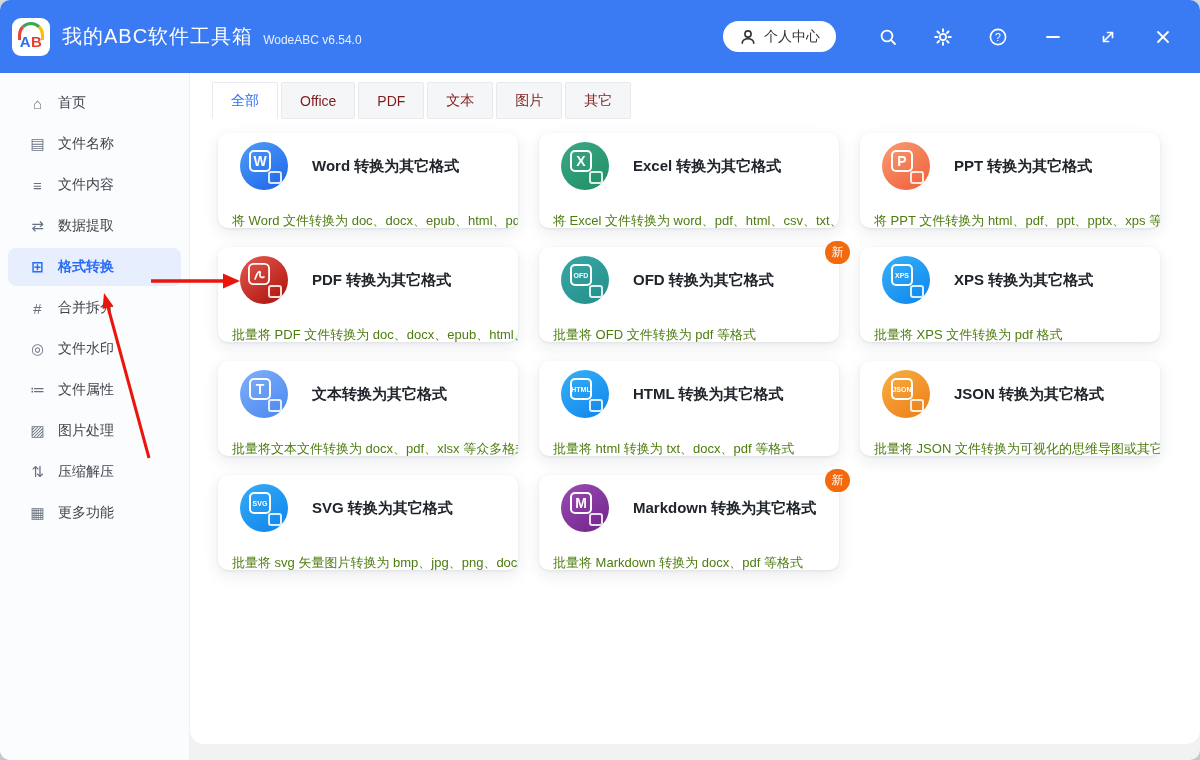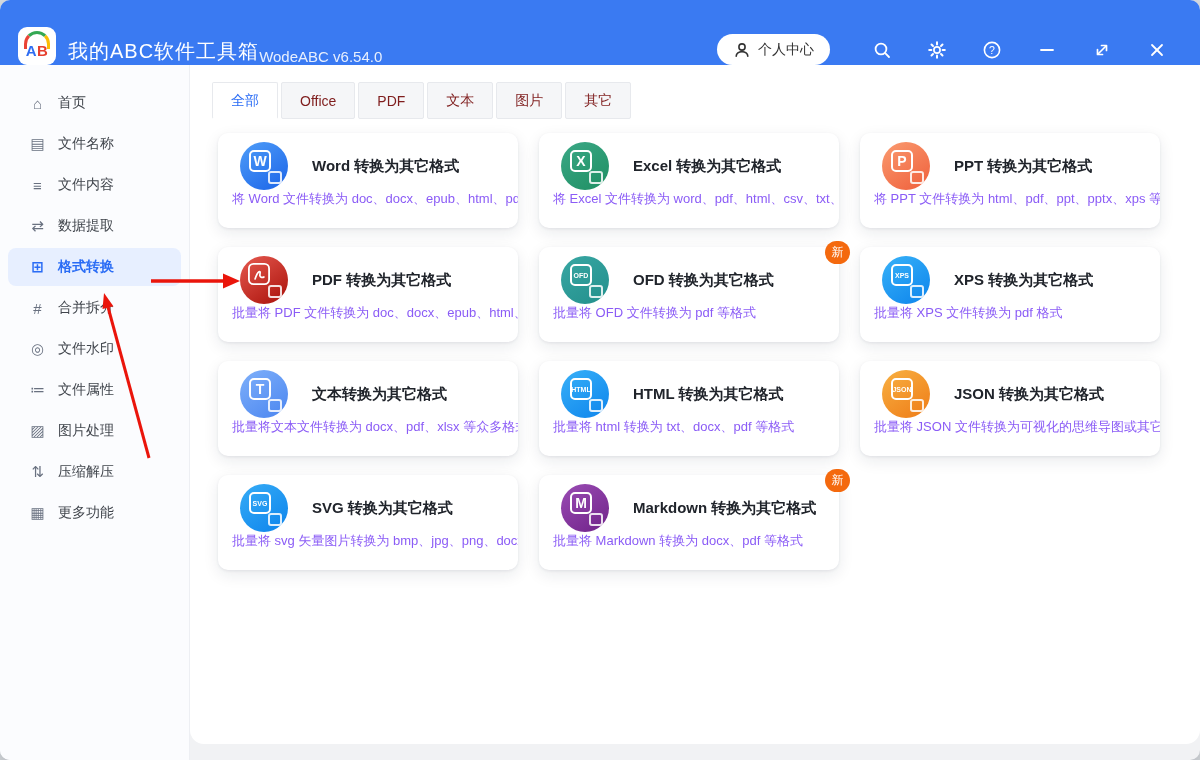--- a/index.html
+++ b/index.html
@@ -3,31 +3,31 @@
 <meta charset="utf-8">
 <style>
   *{box-sizing:border-box;margin:0;padding:0}
   html,body{width:100%;height:100%}
   body{background:#dde1e6;font-family:"Liberation Sans","DejaVu Sans",sans-serif;
        display:flex;align-items:flex-start;justify-content:flex-start}
   .window{width:1200px;height:760px;position:relative;border-radius:10px;overflow:hidden;
           background:#f1f2f4;box-shadow:0 10px 34px rgba(0,0,0,.28)}
 
   
-  .titlebar{position:absolute;top:0;left:0;right:0;height:65px;background:#3a7af2;
-            display:flex;align-items:flex-end;padding:0 16px;color:#fff;z-index:5}
+  .titlebar{position:absolute;top:0;left:0;right:0;height:73px;background:#3a7af2;
+            display:flex;align-items:center;padding:0 10px;color:#fff;z-index:5}
   .logo{width:38px;height:38px;background:#fff;border-radius:9px;margin:0 12px 0 2px;
         position:relative;display:flex;align-items:flex-end;justify-content:center;flex:none}
   .logo-arc{position:absolute;top:4px;left:6px;width:26px;height:18px;
             border:3.5px solid transparent;border-top-color:#34a853;border-left-color:#ea4335;
             border-right-color:#fbbc05;border-radius:13px 13px 0 0;border-bottom:none}
   .logo-text{font-size:15px;font-weight:700;color:#2f6df2;line-height:1;margin-bottom:7px;letter-spacing:.5px}
   .logo-text .b2{color:#e6402f}
   .app-title{font-size:20px;font-weight:400;letter-spacing:1px}
-  .version{font-size:15px;opacity:.88;margin-top:7px}
+  .version{font-size:12px;opacity:.88;margin-left:10px;margin-top:7px}
   .tb-right{margin-left:auto;display:flex;align-items:center}
   .user-pill{background:#fff;color:#333;border-radius:16px;height:31px;display:flex;align-items:center;
              padding:0 16px;font-size:14px;gap:7px;margin-right:24px;cursor:pointer;white-space:nowrap}
   .tb-btn{width:26px;height:26px;display:flex;align-items:center;justify-content:center;
           margin:0 14.5px;cursor:pointer}
   .tb-btn svg{display:block}
 
   
   .sidebar{position:absolute;top:60px;left:0;width:190px;bottom:0;background:#fbfcfe;
            border-right:1px solid #edeff3;padding-top:21px;z-index:2}
@@ -50,21 +50,21 @@
         box-shadow:0 1px 3px rgba(25,35,60,.08),0 5px 16px rgba(25,35,60,.09)}
   .card-top{display:flex;align-items:center;padding:9px 14px 0 22px}
   .cicon{width:48px;height:48px;border-radius:50%;position:relative;flex:none}
   .chip{position:absolute;top:8px;left:9px;width:22px;height:22px;border:2px solid #fff;border-radius:5px;
         color:#fff;font-weight:700;display:flex;align-items:center;justify-content:center;background:transparent}
   .chip.single{font-size:14px}
   .chip.multi{font-size:7px;letter-spacing:0}
   .chip2{position:absolute;right:6px;bottom:6px;width:14px;height:13px;
          border:2px solid rgba(255,255,255,.85);border-radius:3px}
   .ctitle{margin-left:24px;font-size:15px;font-weight:700;color:#20242b;white-space:nowrap}
-  .cdesc{margin-top:0;padding:0 14px;font-size:13px;color:#8b5cf6;white-space:nowrap;overflow:hidden}
+  .cdesc{margin-top:22px;padding:0 14px;font-size:13px;color:#4d7c0f;white-space:nowrap;overflow:hidden}
   .badge{position:absolute;top:-6px;right:-11px;background:#f4690e;color:#fff;font-size:12px;height:23px;
          min-width:25px;padding:0 6px;border-radius:12px;display:flex;align-items:center;justify-content:center;z-index:3}
 
   
   .annot{position:absolute;inset:0;z-index:9;pointer-events:none}
 </style>
 </head>
 <body>
 
 <div class="window">

